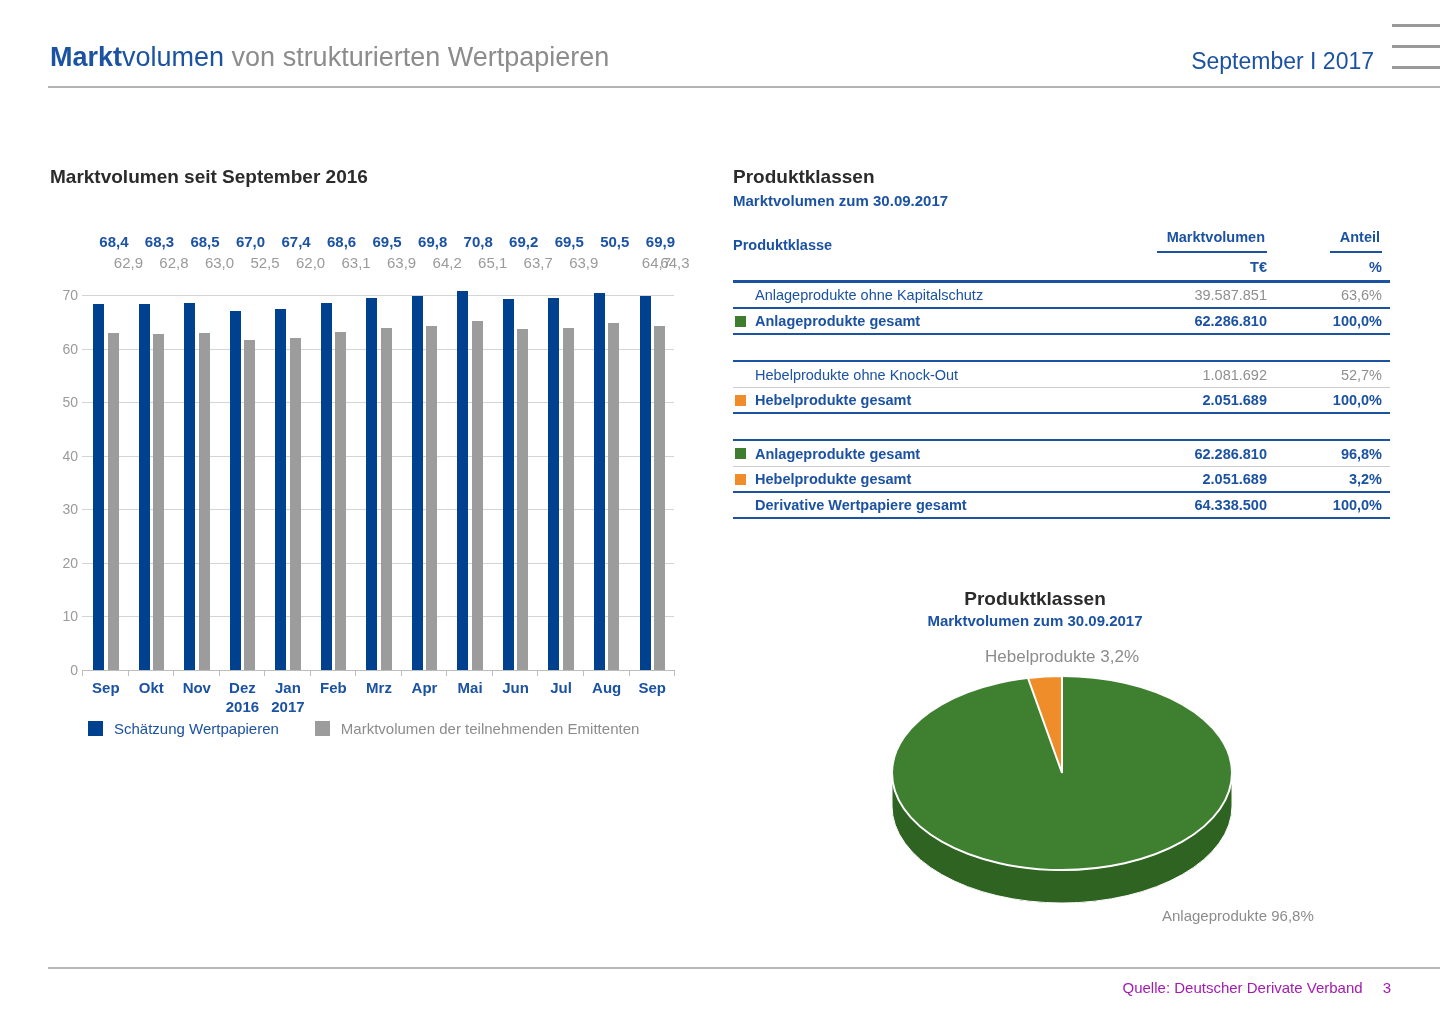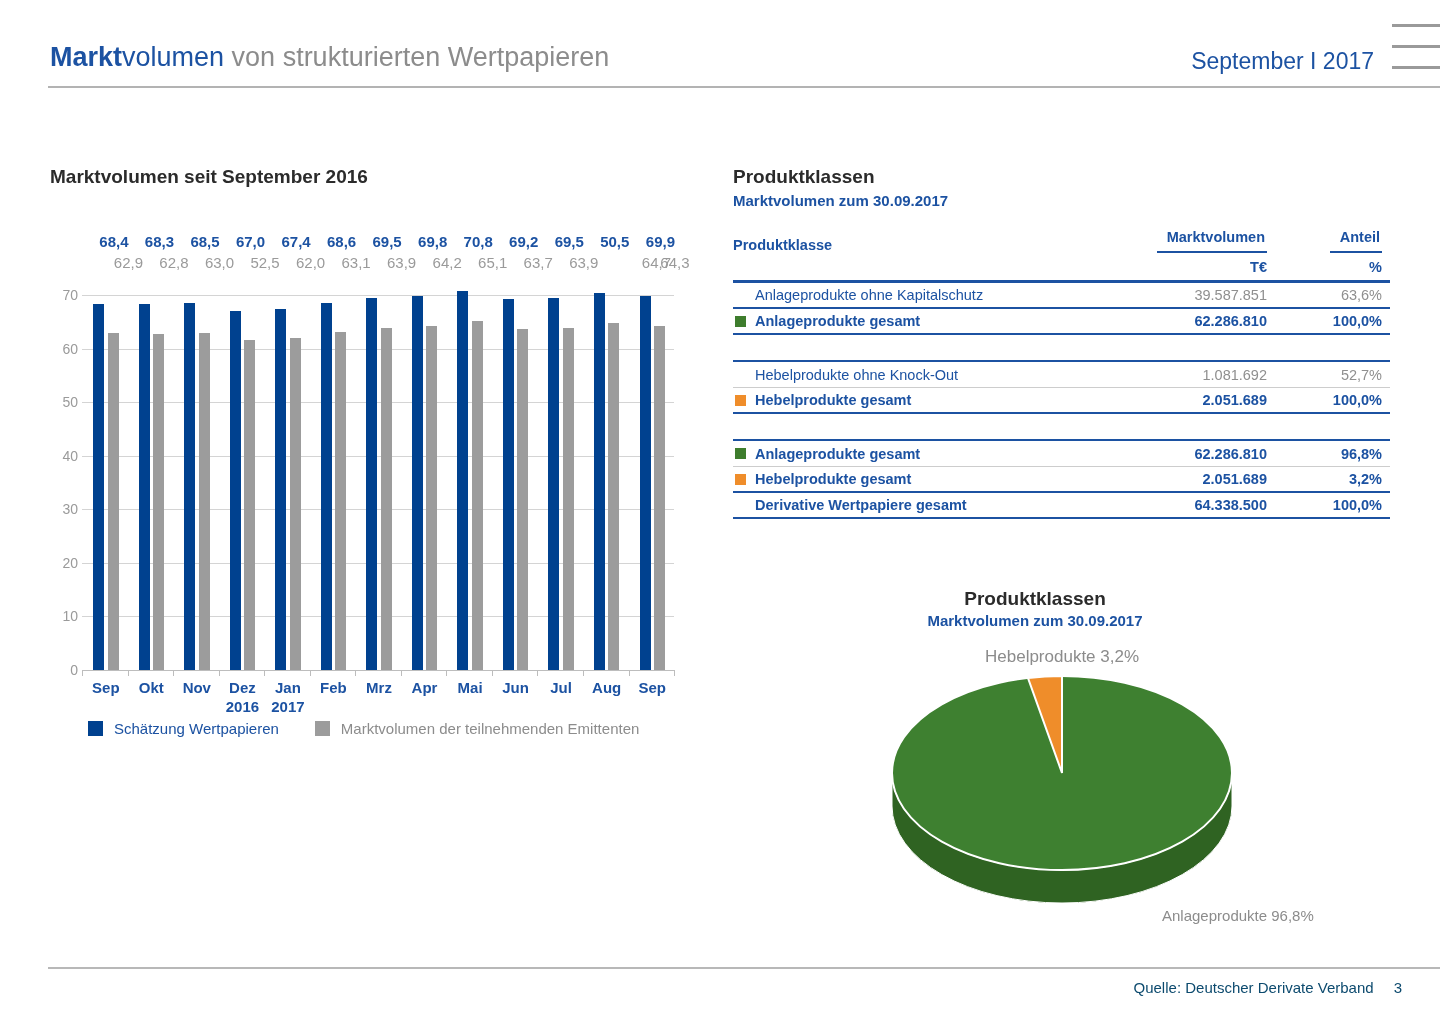--- a/index.html
+++ b/index.html
@@ -60,21 +60,21 @@
 
   
   .pie-title { position:absolute; left:800px; width:470px; top:588px; text-align:center; font-size:19px; font-weight:bold; color:#2b2b2b; }
   .pie-sub { position:absolute; left:800px; width:470px; top:612px; text-align:center; font-size:15px; font-weight:bold; color:#1c52a2; }
   .pie-label-top { position:absolute; left:985px; top:647px; font-size:17px; color:#8c8c8c; }
   .pie-label-bottom { position:absolute; left:1162px; top:907px; font-size:15px; color:#8c8c8c; }
   #pie-svg { position:absolute; left:880px; top:662px; }
 
   
   .f-rule { position:absolute; left:48px; right:0; top:967px; height:2px; background:#b8b8b8; }
-  .f-text { position:absolute; right:38px; top:979px; font-size:15px; color:#0c4a6e; }
+  .f-text { position:absolute; right:49px; top:979px; font-size:15px; color:#a21caf; }
   .f-text .pagenum { margin-left:20px; }
 </style>
 </head>
 <body>
 
 <div class="page">
 
   <div class="h-title"><span class="tb">Markt</span><span class="tr">volumen</span><span> von strukturierten Wertpapieren</span></div>
   <div class="h-date">September I 2017</div>
   <div class="logo-lines">

